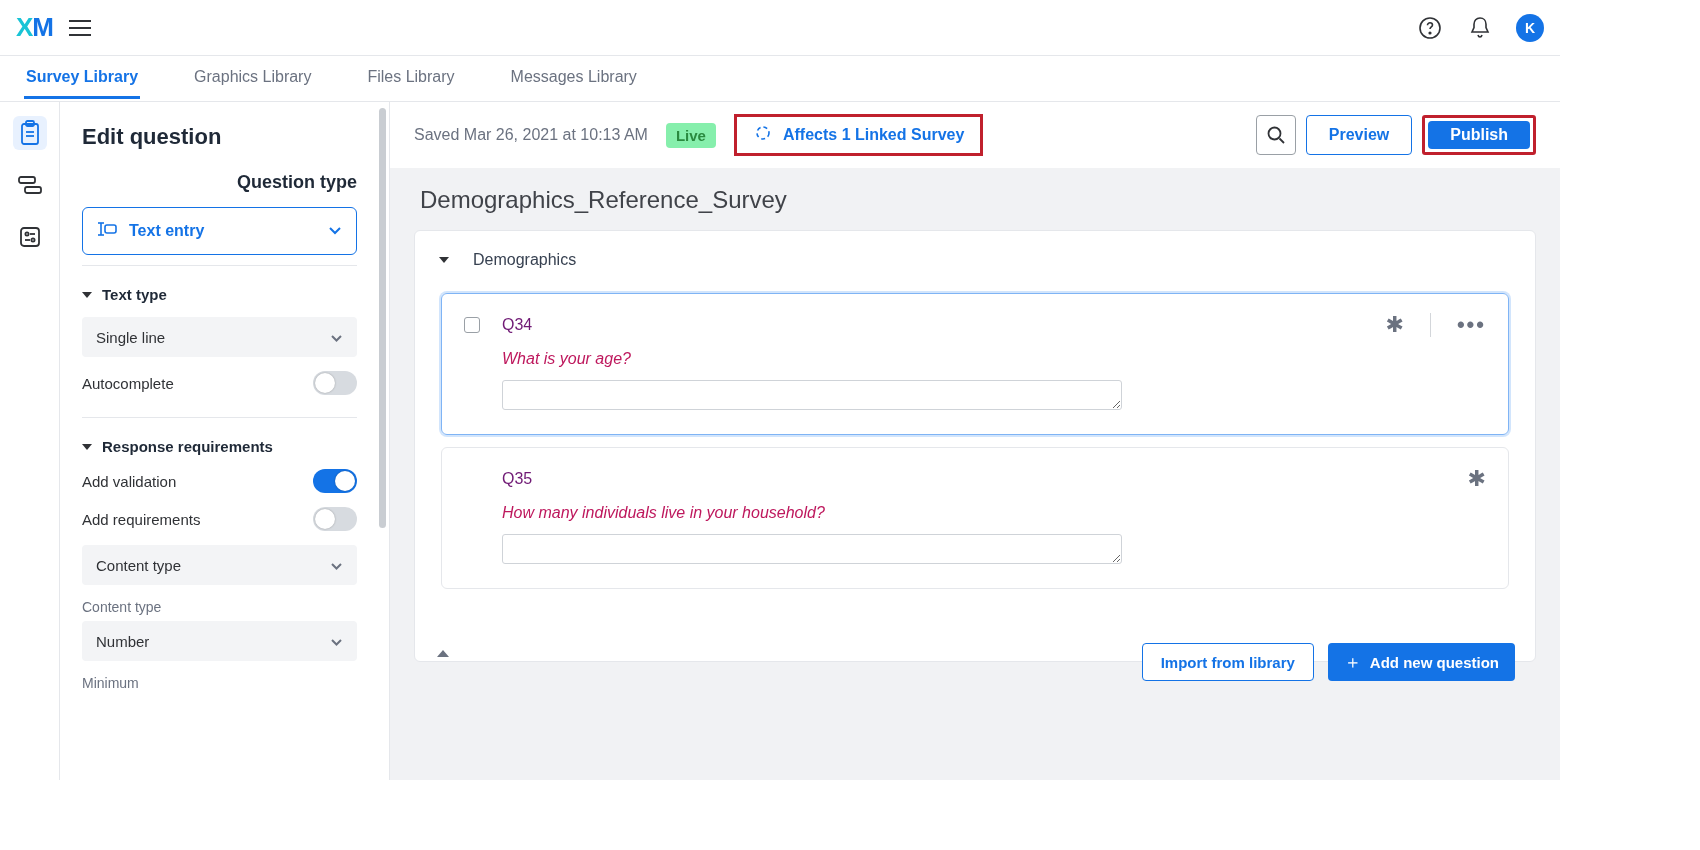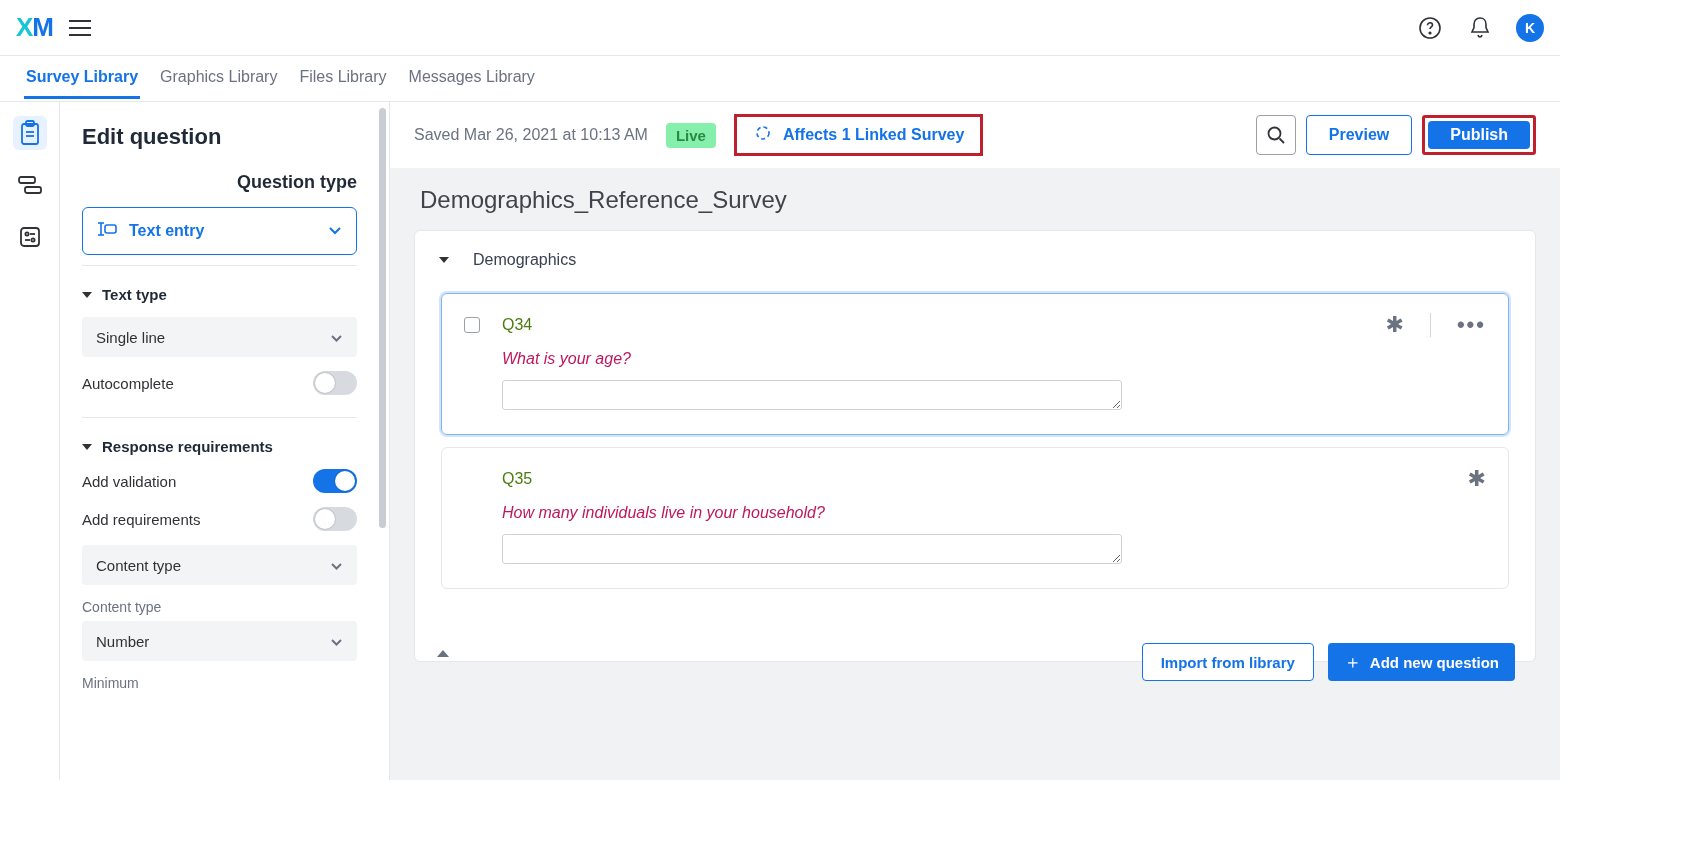--- a/index.html
+++ b/index.html
@@ -8,21 +8,21 @@
   .topbar { height:56px; display:flex; align-items:center; padding:0 16px; border-bottom:1px solid #e5e7eb; }
   .logo { font-size:26px; font-weight:800; letter-spacing:-1px;}
   .logo .x { color:#19c4d6;}
   .logo .m { color:#1473e6;}
   .hambtn { margin-left:16px; cursor:pointer;}
   .hambtn svg { display:block;}
   .topbar-right { margin-left:auto; display:flex; align-items:center; gap:22px;}
   .iconbtn { width:28px; height:28px; display:flex; align-items:center; justify-content:center; cursor:pointer;}
   .avatar { width:28px; height:28px; border-radius:50%; background:#1473e6; color:#fff; display:flex; align-items:center; justify-content:center; font-size:14px; font-weight:600;}
   
-  .tabrow { height:46px; display:flex; align-items:center; padding:0 24px; border-bottom:1px solid #e5e7eb; gap:18px;}
+  .tabrow { height:46px; display:flex; align-items:center; padding:0 24px; border-bottom:1px solid #e5e7eb; gap:52px;}
   .tab { font-size:16px; color:#6b7280; padding:10px 2px; cursor:pointer; border-bottom:3px solid transparent; font-weight:500;}
   .tab.active { color:#1473e6; font-weight:700; border-bottom-color:#1473e6;}
   
   .main { display:flex; height:calc(100% - 56px - 46px);}
   
   .rail { width:60px; border-right:1px solid #e5e7eb; padding-top:14px; display:flex; flex-direction:column; align-items:center; gap:18px;}
   .railbtn { width:34px; height:34px; border-radius:6px; display:flex; align-items:center; justify-content:center; cursor:pointer;}
   .railbtn.active { background:#e8f1fe;}
   
   .panelwrap { width:330px; border-right:1px solid #e5e7eb; display:flex;}
@@ -58,21 +58,21 @@
   .btn-primary { height:28px; padding:0 22px; background:#1473e6; color:#fff; border:none; border-radius:4px; font-weight:600; font-size:16px; cursor:pointer;}
   .pubwrap { border:3px solid #c0202d; padding:3px; border-radius:3px;}
   .content-body { flex:1; background:#f1f2f4; padding:0 24px; overflow:auto;}
   .survey-title { font-size:24px; color:#404349; padding:18px 6px 16px;}
   .block { background:#fff; border:1px solid #e5e7eb; border-radius:6px; padding:14px 18px 60px; position:relative; margin-bottom:14px;}
   .blockhead { display:flex; align-items:center; gap:24px; padding:6px 6px 12px; color:#374151;}
   .qcard { border:1px solid #e5e7eb; border-radius:6px; padding:18px 22px 20px; margin:12px 8px;}
   .qcard.selected { border:1.5px solid #7fb4f5; box-shadow:0 0 0 2px rgba(127,180,245,.35);}
   .qtop { display:flex; align-items:center;}
   .qchk { width:16px; height:16px; border:1.5px solid #9aa0a6; border-radius:3px; margin-right:22px;}
-  .qid { font-size:16px; color:#4d7c0f; }
+  .qid { font-size:16px; color:#701a75; }
   .qactions { margin-left:auto; display:flex; align-items:center; gap:26px; color:#6b7280;}
   .qtext { font-size:16px; margin:12px 0 12px 38px; color:#be185d;font-style:italic;}
   .qinput { margin-left:38px; }
   .qinput textarea { width:620px; height:30px; resize:both; border:1px solid #cfd3d8; border-radius:3px; font-size:14px; padding:4px 6px;}
   .footer-actions { position:absolute; right:20px; bottom:-20px; display:flex; gap:14px;}
   .footer-left-caret { position:absolute; left:22px; bottom:10px;}
   .caret-up { width:0; height:0; border-left:6px solid transparent; border-right:6px solid transparent; border-bottom:7px solid #6b7280;}
   .btn-outline2 { height:38px; padding:0 18px; border:1.5px solid #1473e6; color:#1473e6; background:#fff; border-radius:4px; font-weight:600; font-size:15px; cursor:pointer;}
   .btn-primary2 { height:38px; padding:0 16px; background:#1473e6; color:#fff; border:none; border-radius:4px; font-weight:600; font-size:15px; cursor:pointer; display:flex; align-items:center; gap:8px;}
   .star { font-size:22px; color:#6b7280; font-weight:400;}

